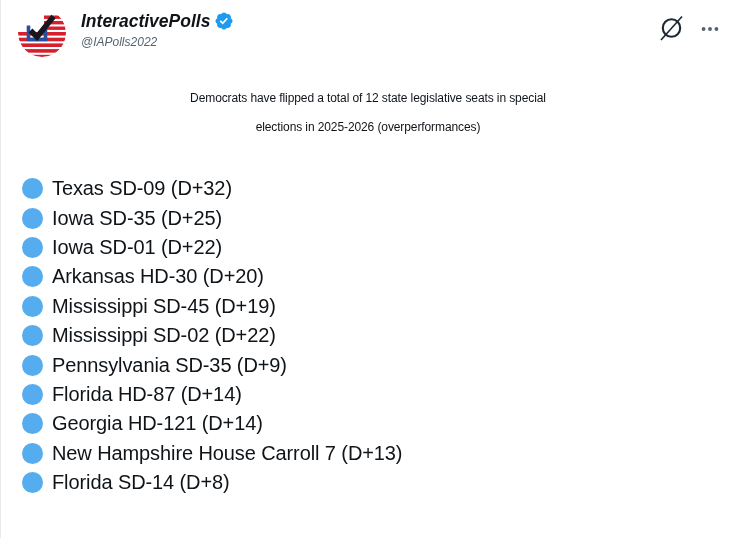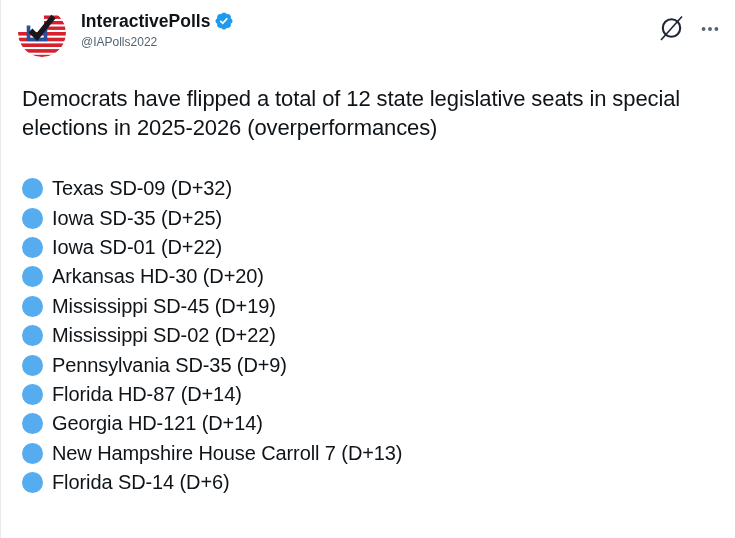--- a/index.html
+++ b/index.html
@@ -16,20 +16,21 @@
     height: 538px;
     background: #ffffff;
     border-left: 1px solid #e8eaec;
     position: relative;
   }
   
   .tweet-header {
     display: flex;
     align-items: flex-start;
     padding: 9px 14px 0 17px;
+    font-style: italic;
   }
   .avatar {
     width: 48px;
     height: 48px;
     border-radius: 50%;
     overflow: hidden;
     flex-shrink: 0;
     cursor: pointer;
   }
   .avatar svg { display: block; width: 48px; height: 48px; }
@@ -77,25 +78,26 @@
     display: flex;
     align-items: center;
     justify-content: center;
   }
   
   .tweet-body {
     padding: 0 21px;
     margin-top: 27px;
   }
   .intro {
-    font-size: 22px;
+    font-size: 12px;
     line-height: 29px;
     color: #0f1419;
     white-space: pre-line;
     letter-spacing: -0.1px;
+    text-align: center;
   }
   .seat-list {
     margin-top: 32px;
   }
   .seat-row {
     display: flex;
     align-items: center;
     height: 29.4px;
     font-size: 20px;
     color: #0f1419;
@@ -208,18 +210,18 @@
       <div class="seat-row">
         <span class="dot"></span>
         <span>Georgia HD-121 (D+14)</span>
       </div>
       <div class="seat-row">
         <span class="dot"></span>
         <span>New Hampshire House Carroll 7 (D+13)</span>
       </div>
       <div class="seat-row">
         <span class="dot"></span>
-        <span>Florida SD-14 (D+6)</span>
+        <span>Florida SD-14 (D+8)</span>
       </div>
     </div>
   </div>
 
 </div>
 
 </body></html>

